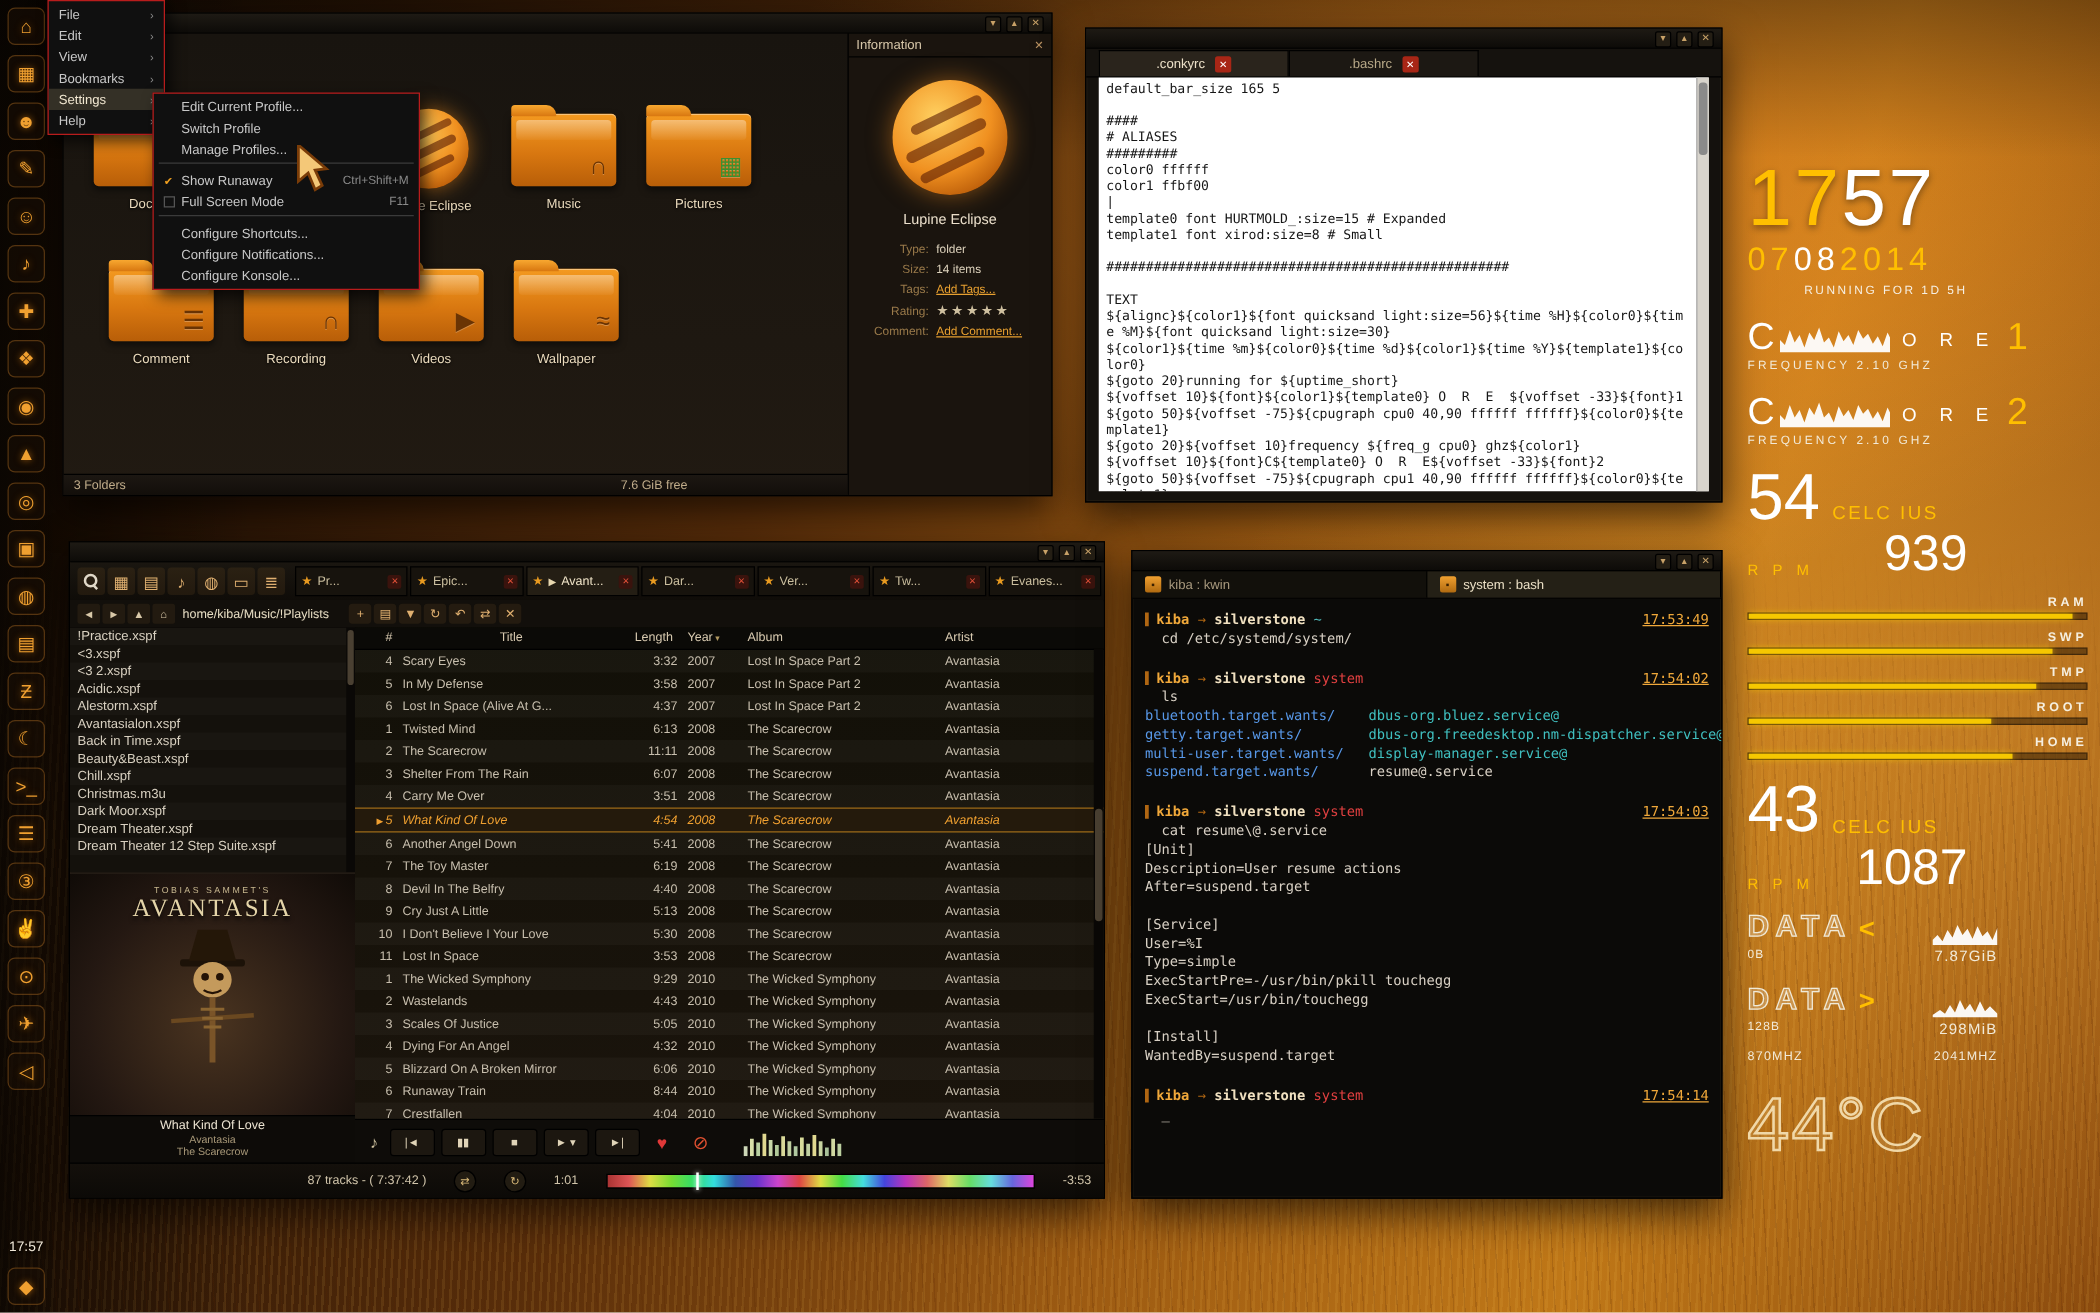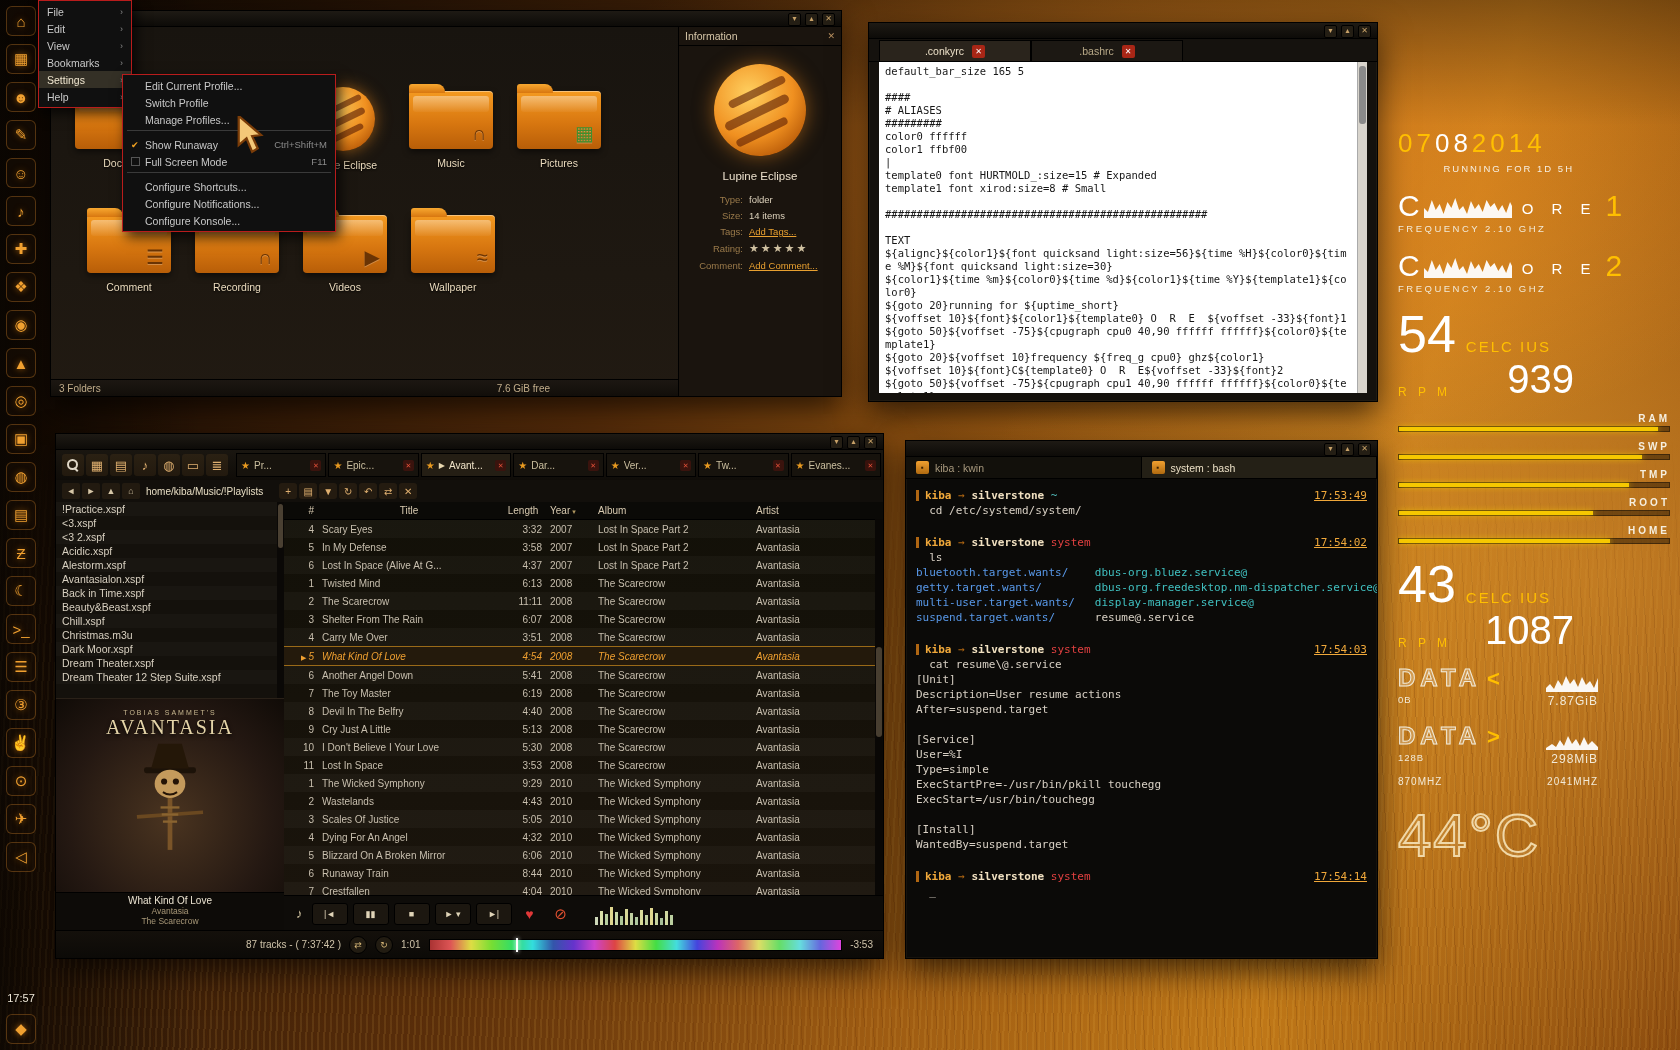--- a/index.html
+++ b/index.html
@@ -163,21 +163,21 @@
   .p-table-scroll{position:absolute;right:0;top:17px;bottom:0;width:8px;background:#0a0806;}
   .p-table-scroll .thumb{position:absolute;top:34%;left:1px;right:1px;height:90px;background:#4a4032;border-radius:3px;}
   .p-transport{height:35px;border-top:1px solid #000;background:#0e0c09;display:flex;align-items:center;gap:5px;padding-left:12px;}
   .tbtn{min-width:26px;height:20px;padding:0 4px;background:#1c1710;border:1px solid #000;border-radius:3px;color:#e0d4b8;
     font-size:9px;display:flex;align-items:center;justify-content:center;cursor:pointer;}
   .hbtn{color:#e03838;font-size:14px;background:none;border:none;min-width:18px;}
   .nobtn{color:#e05030;font-size:15px;background:none;border:none;min-width:18px;}
   .notei{color:#cfc29f;font-size:13px;margin-right:4px;}
   .spectrum{margin-left:14px;}
   .p-bottom{position:absolute;left:0;right:0;bottom:0;height:27px;background:linear-gradient(#14100b,#0c0a07);
-    border-top:1px solid #000;display:flex;align-items:center;gap:8px;padding:0 10px 0 190px;font-size:10px;color:#d0c4aa;}
+    border-top:1px solid #000;display:flex;align-items:center;gap:22px;padding:0 10px 0 190px;font-size:10px;color:#d0c4aa;}
   .rbtn{width:16px;height:16px;border-radius:50%;background:#221c12;border:1px solid #000;color:#d8b878;
     font-size:9px;display:flex;align-items:center;justify-content:center;cursor:pointer;}
   .seek{flex:1;height:10px;border:1px solid #000;position:relative;cursor:pointer;
     background:linear-gradient(90deg,#a33 0%,#d55 5%,#dd4 10%,#7d3 15%,#3d6 20%,#3dd 25%,#35a 30%,#63c 35%,#c4c 40%,#d44 45%,#dd4 50%,#4d4 55%,#4dd 60%,#44d 65%,#b3b 70%,#d66 75%,#dd6 80%,#6d6 85%,#6dd 90%,#66d 95%,#d4d 100%);}
   .seek::after{content:"";position:absolute;left:21%;top:-2px;width:2px;height:14px;background:#fff;box-shadow:0 0 4px #fff;}
 
   
   .term{left:905px;top:440px;width:471px;height:517px;background:#0b0a08;}
   .t-tabs{height:21px;display:flex;background:#15120d;border-bottom:1px solid #000;}
   .t-tab{flex:1;display:flex;align-items:center;gap:6px;padding-left:10px;font-size:10.5px;color:#a8997e;background:#12100b;border-right:1px solid #000;cursor:pointer;}
@@ -1004,20 +1004,23 @@
       <span>Configure Konsole...</span>
       <span class="sc"></span>
 
     </div>
 </div>
 <svg class="cursor" width="30" height="38" viewBox="0 0 26 34" data-name="mouse-cursor">
   <polygon points="2,0 2,26 9,20 14,32 19,29 14,18 22,17" fill="#f4c878" stroke="#7a3c08" stroke-width="2"></polygon>
 </svg>
 
 <div class="conky" data-name="conky-monitor">
+  <div class="ck-time" data-name="conky-clock">
+    <span class="amber">17</span><span class="white">57</span>
+  </div>
   <div class="ck-date" data-name="conky-date">
     <span class="amber">07</span><span class="white">08</span><span class="amber">2014</span>
   </div>
   <div class="ck-uptime" data-name="conky-uptime">RUNNING FOR 1D 5H</div>
 
   <div class="ck-core" data-name="conky-core">
       <div class="core-row">
         <span class="core-c">C</span>
         <svg class="core-graph" width="88" height="26" viewBox="0 0 90 26" preserveAspectRatio="none" data-name="cpu-graph">
           <path d="M0 26 L0 16 4 20 8 8 12 18 16 12 20 22 24 10 28 16 32 6 36 18 40 14 44 22 48 9 52 17 56 12 60 20 64 8 68 15 72 11 76 19 80 13 84 21 88 10 90 14 L90 26 Z" fill="#ffffff"></path>

